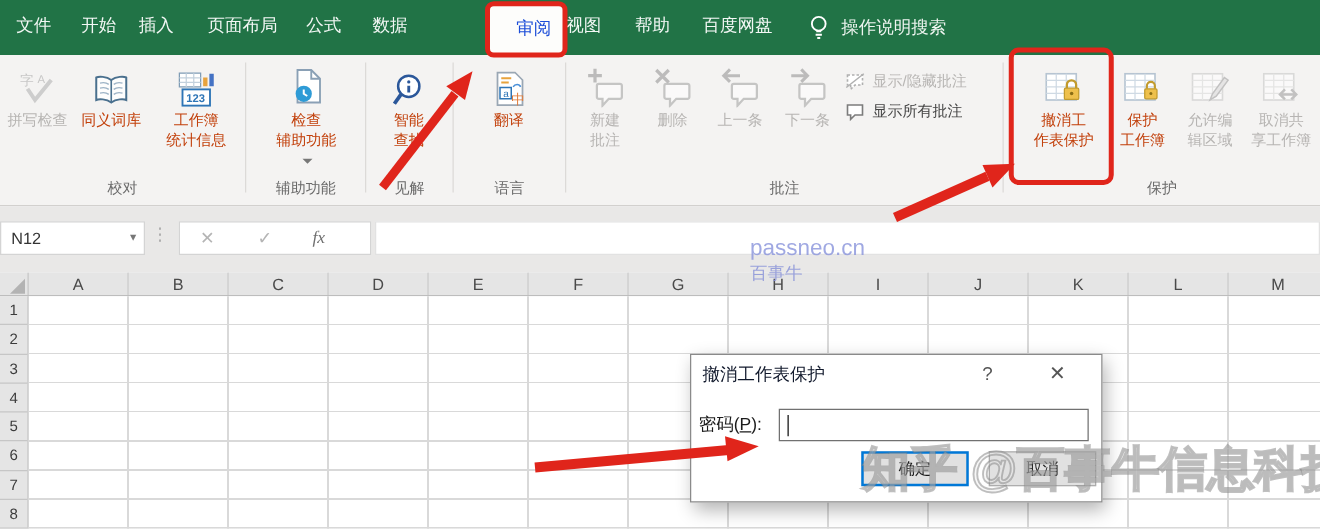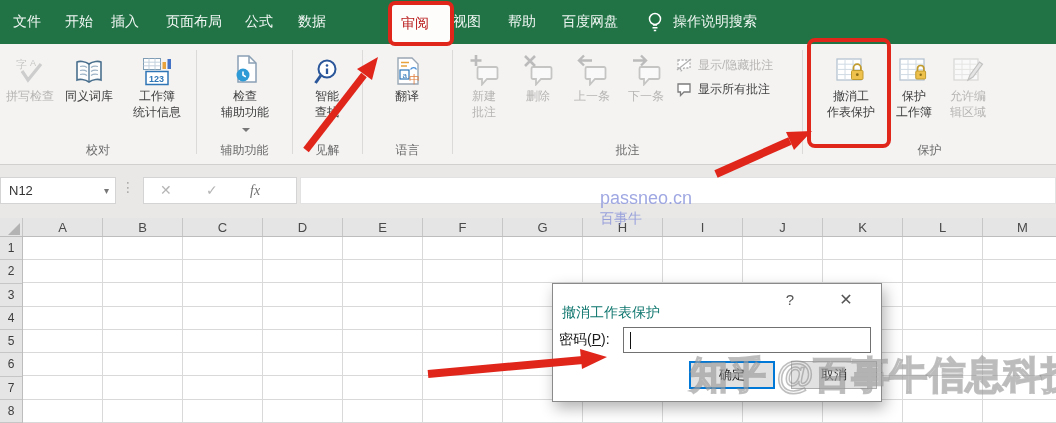--- a/index.html
+++ b/index.html
@@ -2,31 +2,31 @@
 <html><head>
 <meta charset="utf-8">
 <style>
   * { margin:0; padding:0; box-sizing:border-box; }
   html,body { width:1056px; height:423px; overflow:hidden; font-family:"Liberation Sans","DejaVu Sans",sans-serif; background:#fff; }
   #stage { position:relative; width:1056px; height:423px; background:#fff; }
 
   
   #menubar { position:absolute; left:0; top:0; width:1056px; height:44px; background:#217346;font-family:Liberation Mono, monospace; }
   .mtab { position:absolute; top:0; height:44px; line-height:44px; color:#f2f7f4; font-size:14px; cursor:default; }
-  .mtab.active-tab { top:4px; height:40px; line-height:40px; background:#fdfdfb; color:#b91c1c; text-align:left; border-radius:2px; padding:0 10px; }
+  .mtab.active-tab { top:4px; height:40px; line-height:40px; background:#fdfdfb; color:#1d4ed8; text-align:right; border-radius:2px; padding:0 10px; }
   #searchbox { position:absolute; left:645px; top:0; height:44px; display:flex; align-items:center; gap:8px; color:#eef5f0; font-size:14px; }
 
   
   #ribbon { position:absolute; left:0; top:44px; width:1056px; height:121px; background:#f4f3f2; border-bottom:1px solid #d2d0ce; }
   .rgroup { position:absolute; top:0; height:121px; }
   .grp-label { position:absolute; top:98px; left:0; width:100%; text-align:center; font-size:12px; color:#6a6a6a; }
   .vsep { position:absolute; top:6px; width:1px; height:104px; background:#dcdad8; }
   .rbtn { position:absolute; top:4px; text-align:center; cursor:default; }
   .rbtn .ic { height:38px; display:flex; align-items:flex-end; justify-content:center; }
-  .rbtn .lbl { display:block; margin-top:3px; font-size:12px; line-height:1.3; color:#404040; white-space:pre-line; }
+  .rbtn .lbl { display:block; margin-top:3px; font-size:12px; line-height:1.3; color:#c2410c; white-space:pre-line; }
   .rbtn.disabled .lbl { color:#b7b5b3; }
   .rbtn.disabled svg { opacity:.55; filter:grayscale(1); }
   .chkrow { position:absolute; left:222px; width:126px; height:24px; display:flex; align-items:center; gap:5px; font-size:12px; color:#444; }
   .chkrow.disabled { color:#b7b5b3; }
   .caret-down { display:inline-block; width:0; height:0; border-left:4px solid transparent; border-right:4px solid transparent; border-top:4px solid #777; margin-left:2px; vertical-align:middle; }
 
   
   #formulabar { position:absolute; left:0; top:165px; width:1056px; height:53px; background:#e9e8e7; }
   #namebox { position:absolute; left:0; top:12px; width:116px; height:27px; background:#fff; border:1px solid #d4d4d4; font-size:13px; color:#333; line-height:25px; padding-left:8px; }
   #namebox .dd { position:absolute; right:6px; top:0; color:#777; font-size:10px; }
@@ -51,21 +51,21 @@
   
   #wm-passneo { position:absolute; left:600px; top:188px; width:170px; text-align:left; z-index:40; pointer-events:none; }
   #wm-passneo .l1 { font-size:18px; color:#8f99dd; opacity:.85; }
   #wm-passneo .l2 { font-size:14px; color:#8690d8; opacity:.8; margin-top:1px; }
   #wm-zhihu { position:absolute; left:690px; top:350px; width:380px; z-index:60; pointer-events:none;
     font-size:38px; font-weight:700; white-space:nowrap;
     color:rgba(235,235,235,.38); -webkit-text-stroke:1.5px rgba(130,130,130,.5); }
 
   
   #dialog { position:absolute; left:552px; top:283px; width:330px; height:119px; background:#fff; border:1px solid #8a8a8a; box-shadow:3px 6px 14px rgba(0,0,0,.3); z-index:50; }
-  #dlg-title { position:absolute; left:9px; top:20px; font-size:14px; color:#0f766e; }
+  #dlg-title { position:absolute; left:9px; top:7px; font-size:14px; color:#0f172a; }
   .dlg-sysbtn { position:absolute; top:4px; width:30px; height:24px; text-align:center; line-height:24px; font-size:15px; color:#555; }
   #dlg-help { left:222px; }
   #dlg-close { left:278px; font-size:16px; }
   #dlg-pwlabel { position:absolute; left:6px; top:47px; font-size:14px; color:#1b1b1b; }
   #dlg-pwlabel u { text-decoration:underline; }
   #dlg-input-wrap { position:absolute; left:70px; top:43px; width:248px; height:26px; border:1px solid #717171; background:#fff; }
   #dlg-input { width:100%; height:100%; border:none; outline:none; font-size:13px; padding:0 5px; background:transparent; caret-color:transparent; }
   #dlg-caret { position:absolute; left:6px; top:4px; width:1px; height:17px; background:#111; }
   .dlg-btn { position:absolute; top:77px; width:86px; height:28px; background:#e1e1e1; border:1px solid #adadad; font-size:13px; color:#1b1b1b; text-align:center; line-height:26px; }
   #dlg-ok { left:136px; border:2px solid #0078d7; line-height:24px; }
@@ -277,20 +277,31 @@
       <div class="rbtn disabled" style="left:137px; width:56px">
         <div class="ic">
             <svg width="32" height="30" viewBox="0 0 32 30">
               <rect x="2" y="3" width="24" height="21" fill="#fff" stroke="#c4c4c4" stroke-width="1.3"></rect>
               <path d="M2 8.2h24M2 13.4h24M2 18.6h24M10 3v21M18 3v21" stroke="#dadada" stroke-width="1"></path>
               <path d="M16 24l2-5L27.5 6l3 2.2L21 21l-5 3z" fill="#d9d9d9" stroke="#9a9a9a" stroke-width="1.2"></path>
             </svg>
           </div>
         <span class="lbl">允许编
 辑区域</span>
+      </div>
+      <div class="rbtn disabled" style="left:193px; width:58px">
+        <div class="ic">
+            <svg width="32" height="30" viewBox="0 0 32 30">
+              <rect x="2" y="3" width="24" height="21" fill="#fff" stroke="#c4c4c4" stroke-width="1.3"></rect>
+              <path d="M2 8.2h24M2 13.4h24M2 18.6h24M10 3v21M18 3v21" stroke="#dadada" stroke-width="1"></path>
+              <path d="M15 19.5h13M19 15.5l-4 4 4 4M24 15.5l4 4-4 4" stroke="#9a9a9a" stroke-width="2" fill="none"></path>
+            </svg>
+          </div>
+        <span class="lbl">取消共
+享工作簿</span>
       </div>
       <span class="grp-label">保护</span>
     </div>
   </div>
 
   <div id="formulabar">
     <div id="namebox">
       <span>N12</span>
       <span class="dd">▾</span>
     </div>

